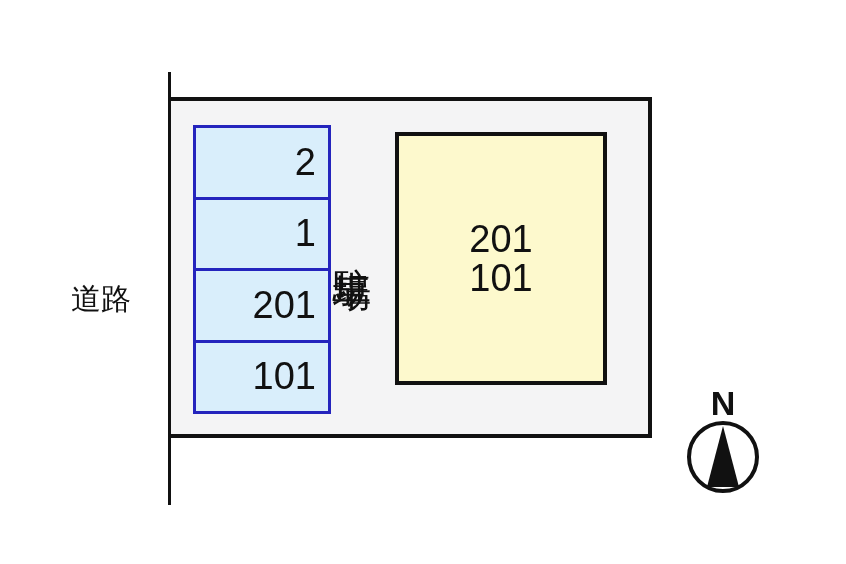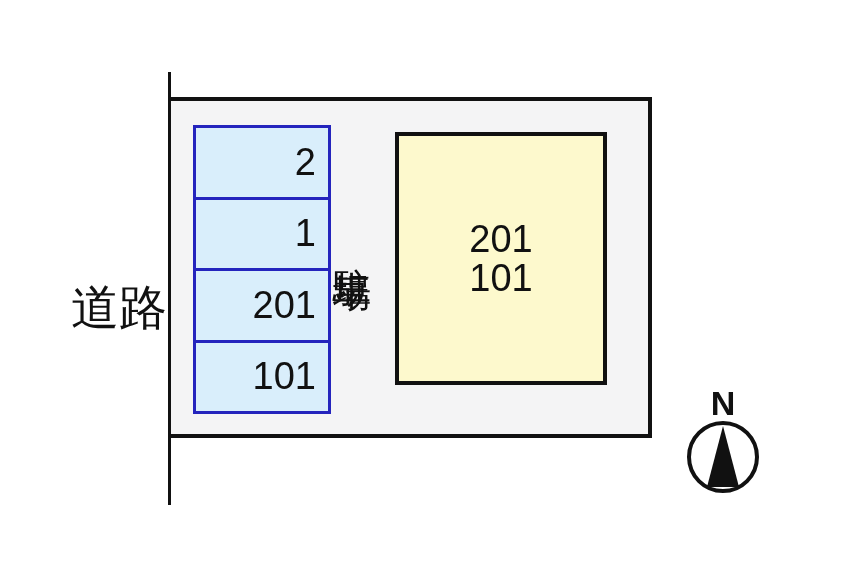--- a/index.html
+++ b/index.html
@@ -22,21 +22,21 @@
     left: 168px;
     top: 72px;
     width: 3px;
     height: 433px;
     background: #111111;
   }
   .road-label {
     position: absolute;
     left: 71px;
     top: 283px;
-    font-size: 48px;
+    font-size: 30px;
     line-height: 1.05;
   }
   
   .site {
     position: absolute;
     left: 168px;
     top: 97px;
     width: 484px;
     height: 341px;
     box-sizing: border-box;

